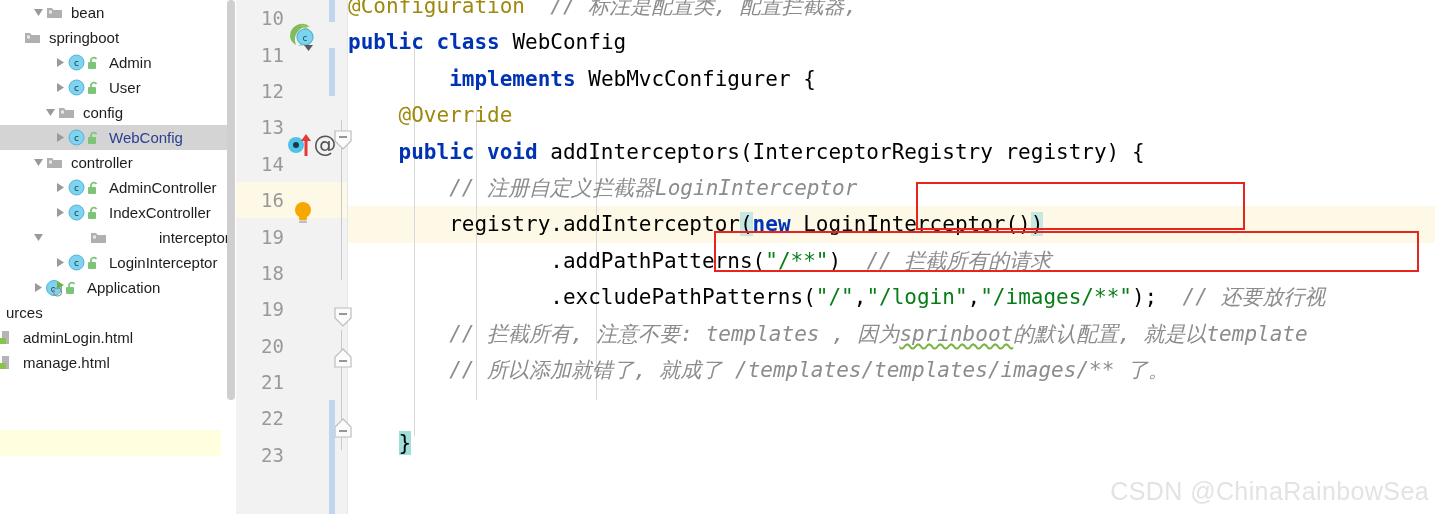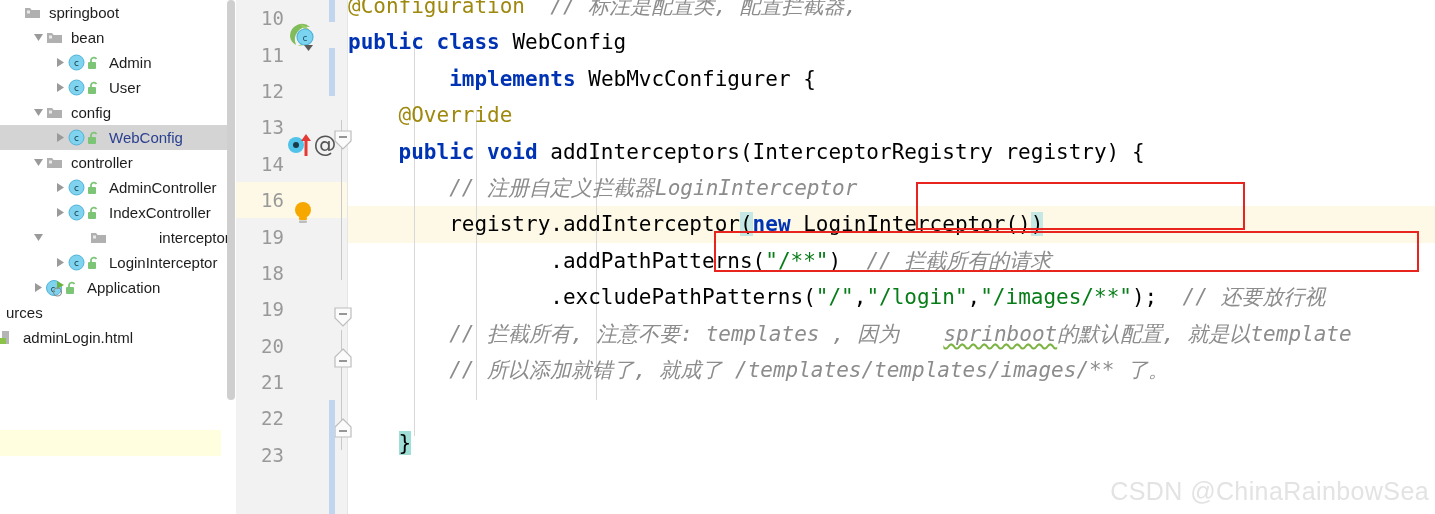--- a/index.html
+++ b/index.html
@@ -113,21 +113,20 @@
   .ann { color: #9e880d; }
   .str { color: #067d17; }
   .cmt { color: #8c8c8c; font-style: italic; }
   .pln { color: #000000; }
   .punct-hl { background: #c6e8e4; }
   .brace-hl { background: #9fdfd8; }
 
   .squiggle {
     text-decoration: underline wavy #7cb342;
     text-decoration-skip-ink: none;
-    margin-left: 44px;
   }
 
   
   .indent-guide {
     position: absolute; width: 1px; background: #d8d8d8;
   }
 
   
   .fold-col { position:absolute; left: 100px; top:0; width: 12px; height: 514px; }
   .fold-line { position:absolute; left: 5px; width:1px; background:#c9c9c9; }
@@ -154,44 +153,44 @@
     white-space: nowrap;
   }
 </style>
 </head>
 <body>
 
 <div id="root">
 
   <div id="tree-panel">
     <div id="tree-rows">
+        <div class="tree-row" style="padding-left: 30px;">
+          <span class="arrow">
+            <svg width="11" height="11" viewBox="0 0 11 11">
+              <path d="M1 2 h9 l-4.5 7 z" fill="#9a9a9a"></path>
+            </svg>
+          </span>
+          <span class="folder-ico">
+            <svg width="17" height="15" viewBox="0 0 17 15">
+              <path d="M1 3 h5 l1.6 2 H16 v8 H1 z" fill="#b0b0b0"></path>
+              <rect x="3" y="5.5" width="3" height="3" fill="#e9e9e9"></rect>
+            </svg>
+          </span>
+          <span class="node-label">bean</span>
+        </div>
         <div class="tree-row" style="padding-left: 8px;">
           <span class="arrow"></span>
           <span class="folder-ico">
             <svg width="17" height="15" viewBox="0 0 17 15">
               <path d="M1 3 h5 l1.6 2 H16 v8 H1 z" fill="#b0b0b0"></path>
               <rect x="3" y="5.5" width="3" height="3" fill="#e9e9e9"></rect>
             </svg>
           </span>
           <span class="node-label">springboot</span>
         </div>
-        <div class="tree-row" style="padding-left: 30px;">
-          <span class="arrow">
-            <svg width="11" height="11" viewBox="0 0 11 11">
-              <path d="M1 2 h9 l-4.5 7 z" fill="#9a9a9a"></path>
-            </svg>
-          </span>
-          <span class="folder-ico">
-            <svg width="17" height="15" viewBox="0 0 17 15">
-              <path d="M1 3 h5 l1.6 2 H16 v8 H1 z" fill="#b0b0b0"></path>
-              <rect x="3" y="5.5" width="3" height="3" fill="#e9e9e9"></rect>
-            </svg>
-          </span>
-          <span class="node-label">bean</span>
-        </div>
         <div class="tree-row" style="padding-left: 52px;">
           <span class="arrow">
             <svg width="11" height="11" viewBox="0 0 11 11">
               <path d="M2 1 v9 l7 -4.5 z" fill="#9a9a9a"></path>
             </svg>
           </span>
           <span class="class-ico">
             <svg width="17" height="17" viewBox="0 0 17 17">
               <circle cx="8.5" cy="8.5" r="7.5" fill="#7fd3ee" stroke="#4fb3d9" stroke-width="1"></circle>
               <text x="8.5" y="12" font-family="DejaVu Sans, sans-serif" font-size="9" fill="#10394a" text-anchor="middle">c</text>
@@ -218,21 +217,21 @@
             </svg>
           </span>
           <span class="lock-ico">
             <svg width="13" height="14" viewBox="0 0 13 14">
               <path d="M4 6 v-2 a3 3 0 0 1 5.5 -1" fill="none" stroke="#7cc576" stroke-width="1.8"></path>
               <rect x="1" y="6" width="8" height="7" rx="1" fill="#7cc576"></rect>
             </svg>
           </span>
           <span class="node-label">User</span>
         </div>
-        <div class="tree-row" style="padding-left: 30px;">
+        <div class="tree-row" style="padding-left: 42px;">
           <span class="arrow">
             <svg width="11" height="11" viewBox="0 0 11 11">
               <path d="M1 2 h9 l-4.5 7 z" fill="#9a9a9a"></path>
             </svg>
           </span>
           <span class="folder-ico">
             <svg width="17" height="15" viewBox="0 0 17 15">
               <path d="M1 3 h5 l1.6 2 H16 v8 H1 z" fill="#b0b0b0"></path>
               <rect x="3" y="5.5" width="3" height="3" fill="#e9e9e9"></rect>
             </svg>
@@ -373,20 +372,29 @@
           <span class="node-label">urces</span>
         </div>
         <div class="tree-row">
           <span class="html-ico">
             <svg width="15" height="16" viewBox="0 0 15 16">
               <rect x="2" y="1" width="7" height="13" fill="#b5b5b5"></rect>
               <rect x="0" y="8" width="6" height="6" fill="#8bc34a"></rect>
             </svg>
           </span>
           <span class="node-label">adminLogin.html</span>
+        </div>
+        <div class="tree-row">
+          <span class="html-ico">
+            <svg width="15" height="16" viewBox="0 0 15 16">
+              <rect x="2" y="1" width="7" height="13" fill="#b5b5b5"></rect>
+              <rect x="0" y="8" width="6" height="6" fill="#8bc34a"></rect>
+            </svg>
+          </span>
+          <span class="node-label">manage.html</span>
         </div>
       </div>
 
     <div class="clip-band" style="top:430px;"></div>
 
     <div id="tree-scrollbar-track">
       <div id="tree-scrollbar-thumb"></div>
     </div>
   </div>
 

